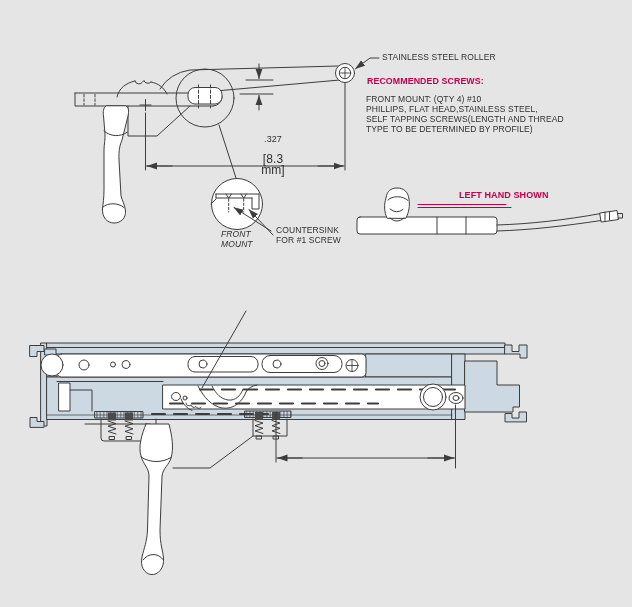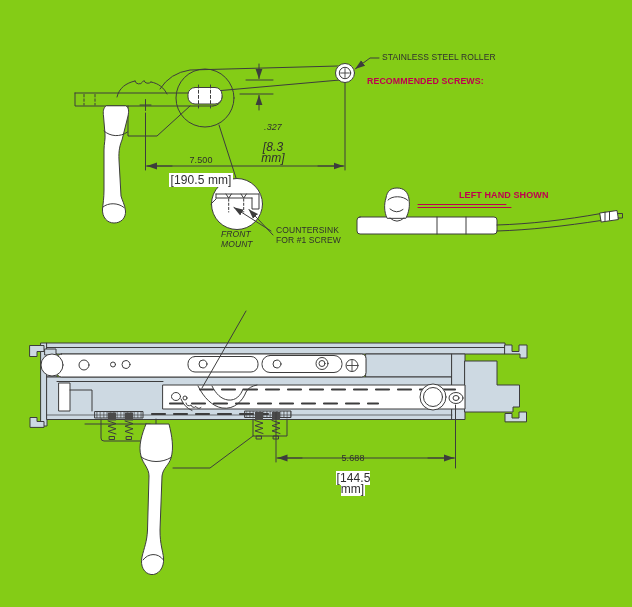--- a/index.html
+++ b/index.html
@@ -1,16 +1,16 @@
 <!DOCTYPE html>
 <html><head>
 <meta charset="utf-8">
 <style>
   html,body{margin:0;padding:0;background:#fff;}
-  #canvas{position:relative;width:632px;height:607px;background:#84cc16;overflow:hidden;
+  #canvas{position:relative;width:632px;height:607px;background:#e5e5e5;overflow:hidden;
           font-family:"Liberation Sans",sans-serif;color:#2f2f2f;}
   #drawing{position:absolute;left:0;top:0;}
   .lbl{position:absolute;white-space:pre-line;line-height:10px;font-size:8.5px;
        letter-spacing:0.1px;color:#2f2f2f;}
   .accent{color:#be0050;font-weight:700;}
   .dim{text-align:center;font-size:9px;line-height:10px;}
   .dim .mm{font-size:12px;}
   .bg-white{background:#fff;padding:0 1px;}
 </style>
 </head>
@@ -193,38 +193,34 @@
     <path d="M277,458 H454.5"></path>
     <path d="M302,458 L278,458" marker-end="url(#arw)"></path>
     <path d="M428,458 L453.5,458" marker-end="url(#arw)"></path>
   </g>
 </svg>
 
   <div class="lbl" style="left:382px;top:52px;">STAINLESS STEEL ROLLER</div>
 
   <div class="lbl accent" style="left:367px;top:76px;font-size:8.8px;">RECOMMENDED SCREWS:</div>
 
+  <div class="lbl" style="left:366px;top:94px;">FRONT MOUNT: (QTY 4) #10
+PHILLIPS, FLAT HEAD,STAINLESS STEEL,
+SELF TAPPING SCREWS(LENGTH AND THREAD
+TYPE TO BE DETERMINED BY PROFILE)</div>
 
   <div class="lbl accent" style="left:419px;top:190px;font-size:9px;padding-left:40px;">LEFT HAND SHOWN</div>
 
-  <div class="lbl dim" style="left:250px;top:112px;width:46px;font-style:italic;">
+  <div class="lbl dim" style="left:250px;top:124px;width:46px;">
     <span>.327</span><br>
     <span class="mm">[8.3 mm]</span>
   </div>
 
-  <div class="lbl dim" style="left:169px;top:145px;width:64px;">
-    <span>7.500</span><br>
-    <span class="mm bg-white">[190.5 mm]</span>
-  </div>
 
   <div class="lbl" style="left:221px;top:229px;font-style:italic;">FRONT
 MOUNT</div>
 
   <div class="lbl" style="left:276px;top:225px;">COUNTERSINK
 FOR #1 SCREW</div>
 
 
-  <div class="lbl dim" style="left:324px;top:443px;width:58px;">
-    <span>5.688</span><br>
-    <span class="mm bg-white">[144.5 mm]</span>
-  </div>
 
 </div>
 
 </body></html>

